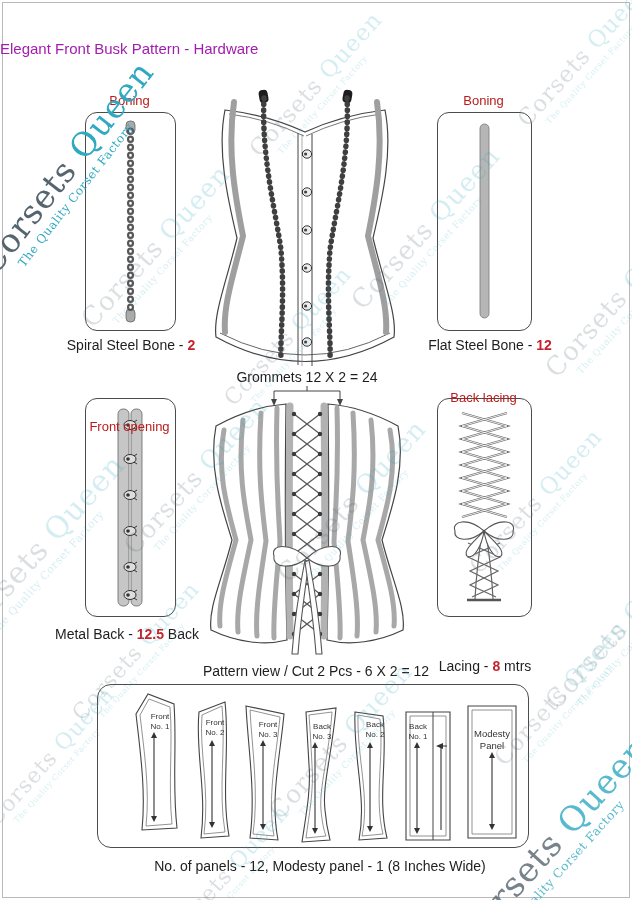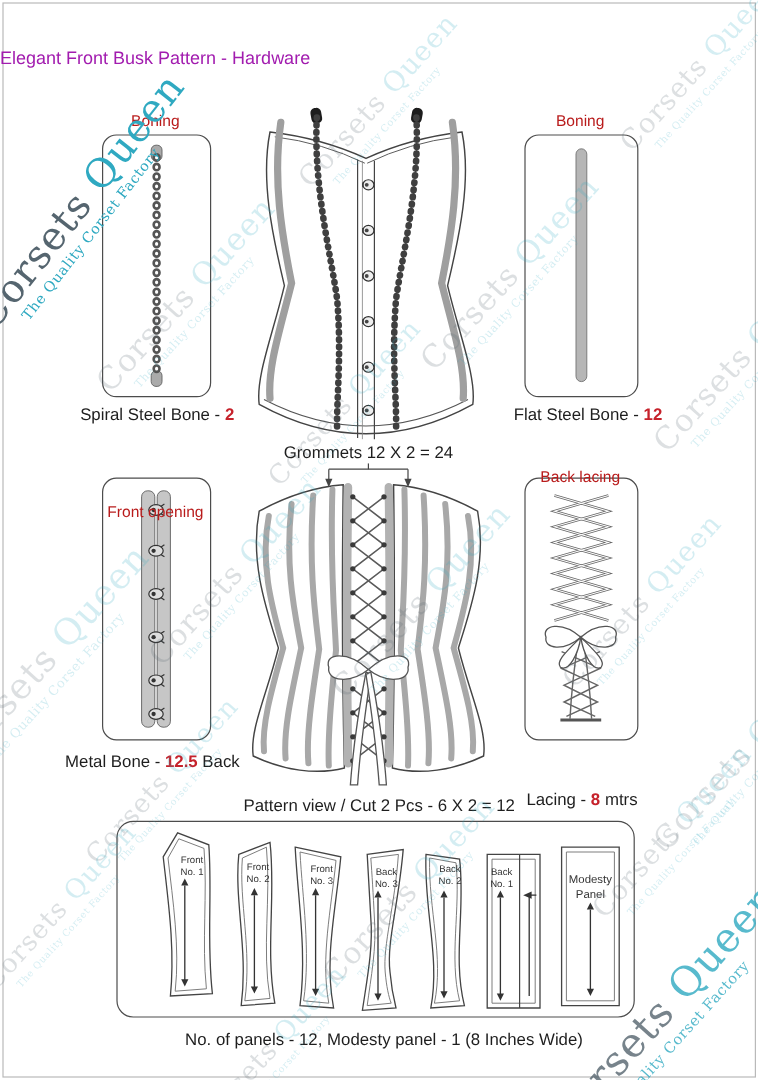--- a/index.html
+++ b/index.html
@@ -130,21 +130,21 @@
       <g transform="translate(44,196)">
           <ellipse rx="6" ry="4.5" fill="#ddd" stroke="#333"></ellipse>
           <circle cx="-2" r="1.8" fill="#333"></circle>
           <line x1="4" y1="-3" x2="7" y2="-5" stroke="#333"></line>
           <line x1="4" y1="3" x2="7" y2="5" stroke="#333"></line>
         </g>
     </g>
   </svg>
 </div>
 <div class="caption" style="left:27px;top:626px;width:200px;">
-  <span>Metal Bone - </span><span class="qty">12.5</span><span> Back</span>
+  <span>Metal Back - </span><span class="qty">12.5</span><span> Back</span>
 </div>
 
 <div class="heading" style="left:437px;top:390px;width:93px;">Back lacing</div>
 <div class="hwbox" style="left:437px;top:398px;width:93px;height:217px;">
   <svg width="93" height="217" viewBox="0 0 93 217">
     <g stroke="#666" stroke-width="2.2" fill="none">
       <path d="M24,14 L69,27 L24,40 L69,53 L24,66 L69,79 L24,92 L69,105 L24,118"></path>
       <path d="M69,14 L24,27 L69,40 L24,53 L69,66 L24,79 L69,92 L24,105 L69,118"></path>
     </g>
     <g stroke="#fdfdfd" stroke-width="0.9" fill="none">

